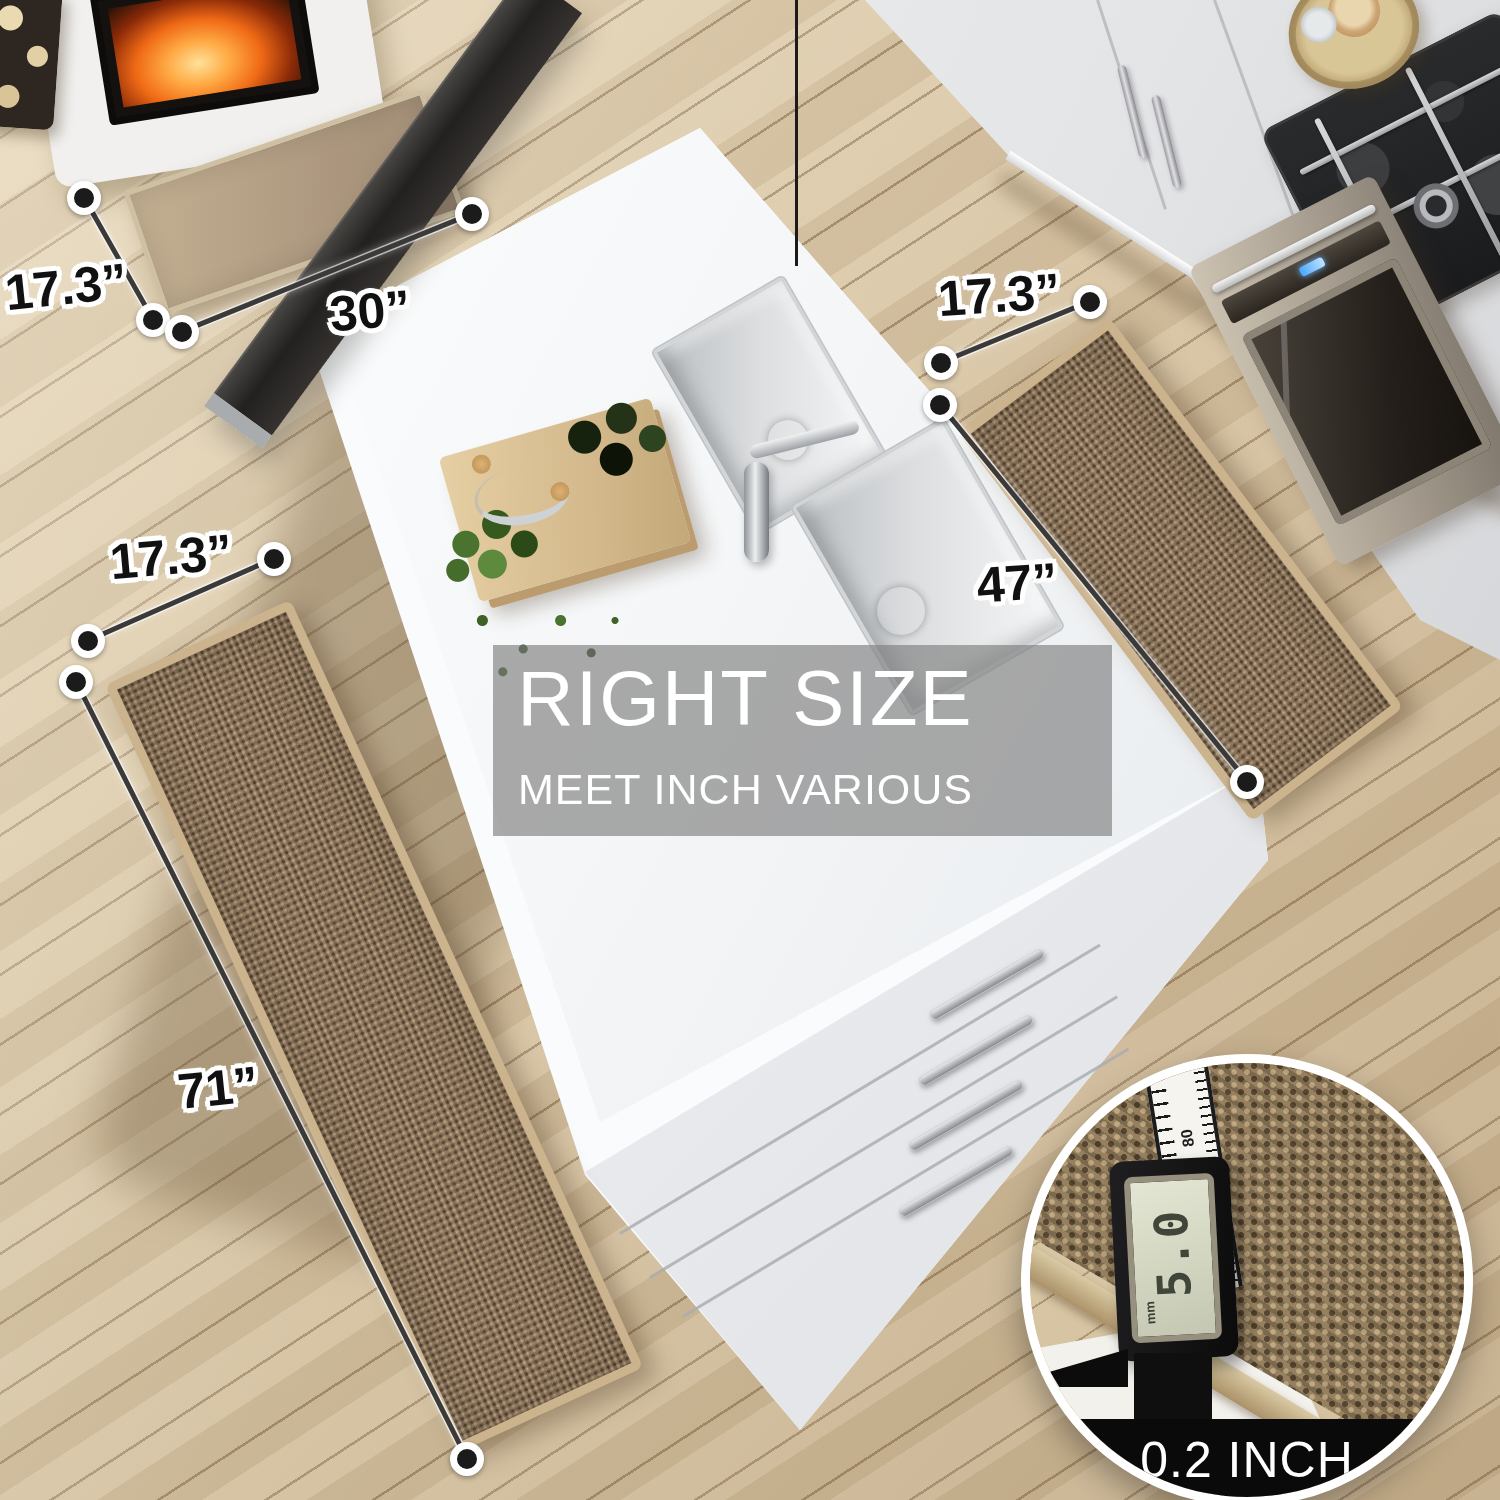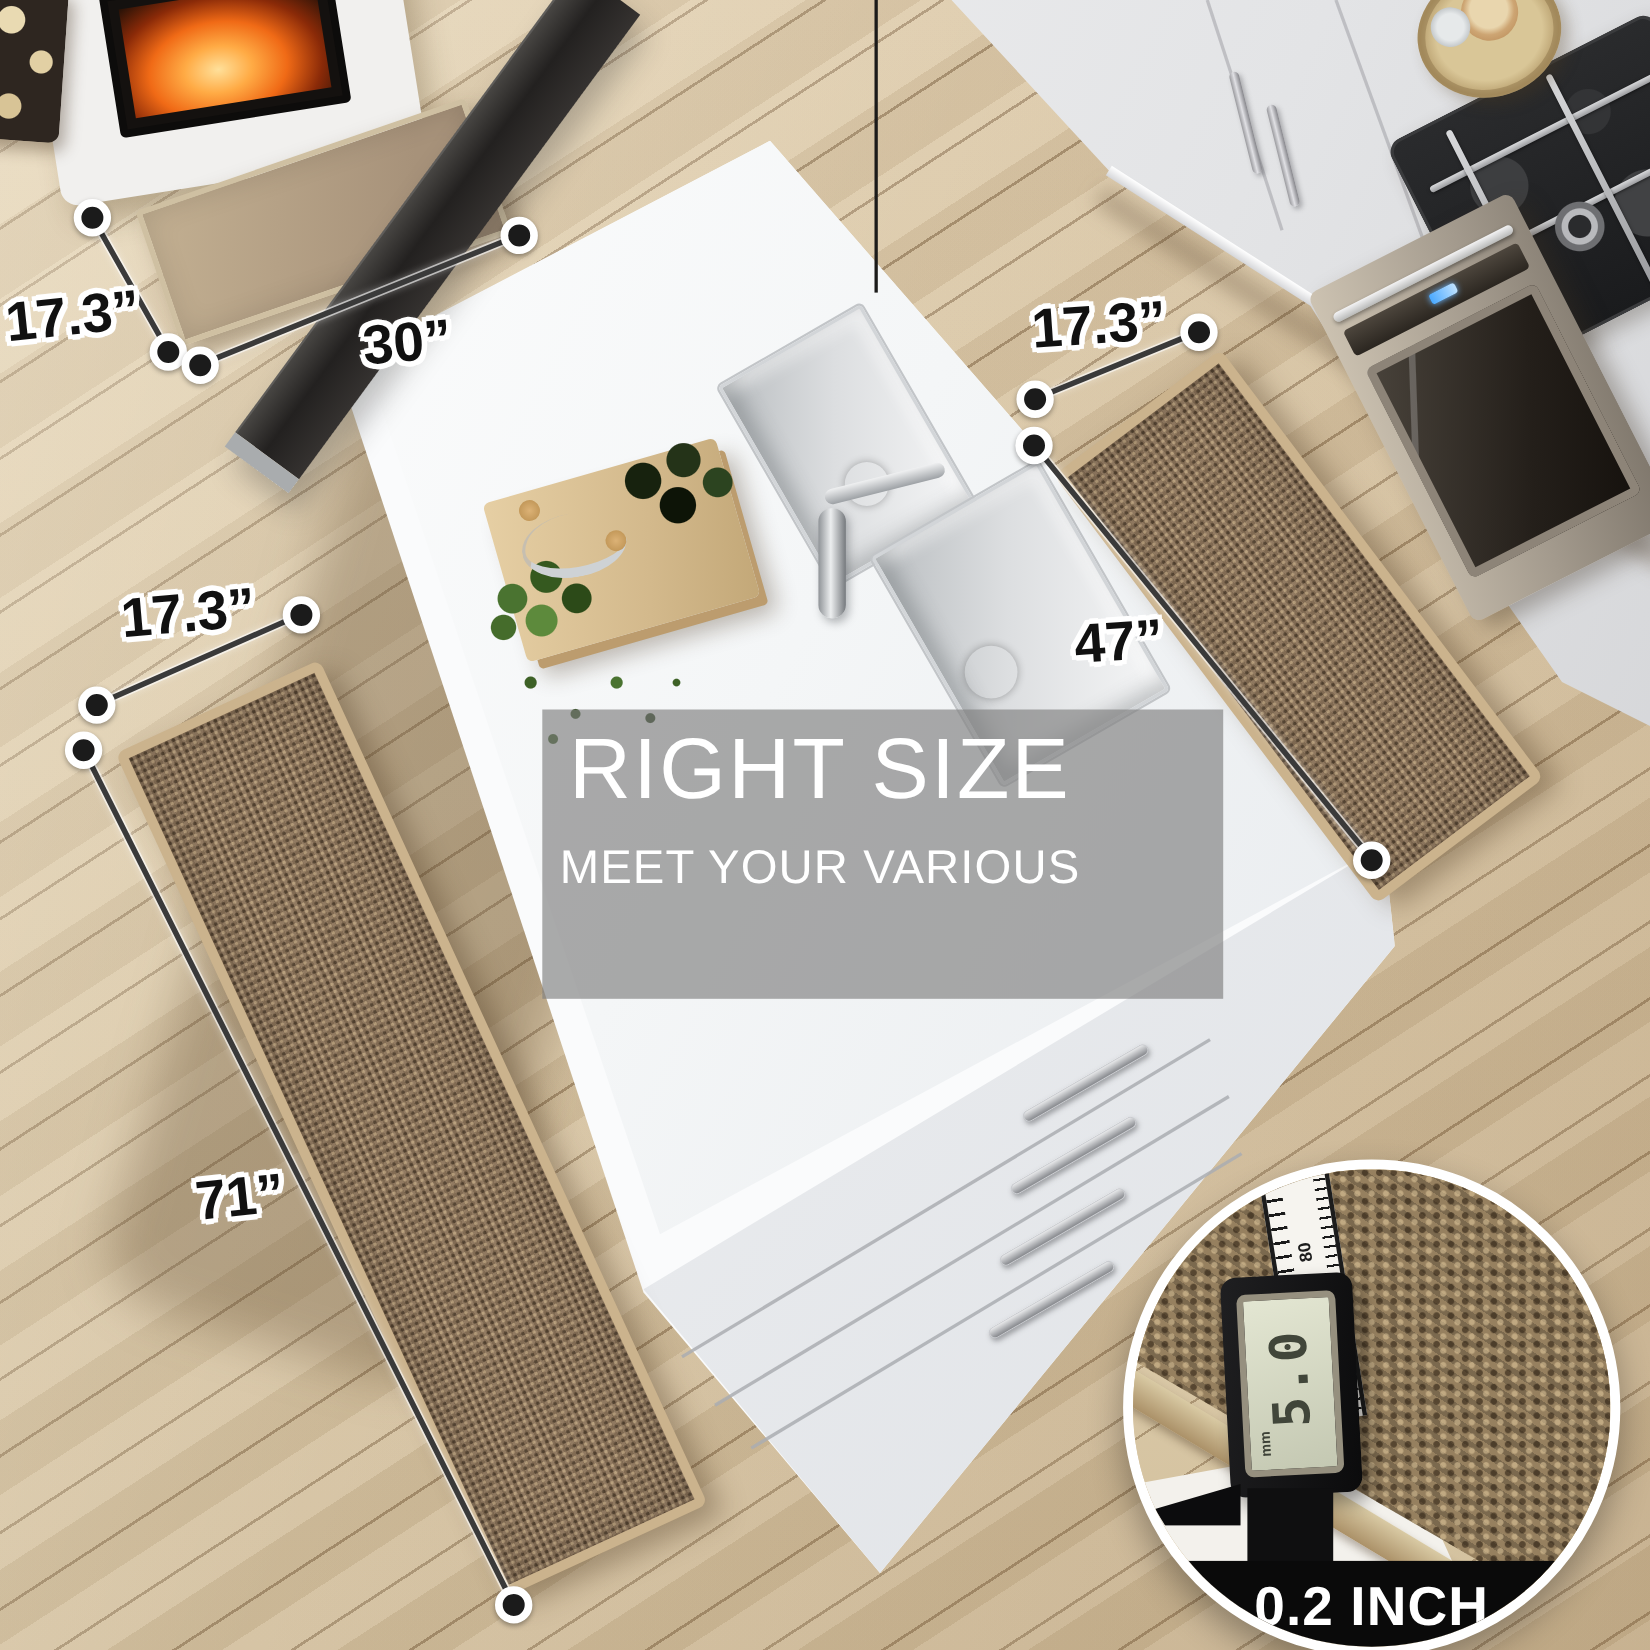--- a/index.html
+++ b/index.html
@@ -178,21 +178,21 @@
 
   
   .pendant-wire{position:absolute;left:795px;top:0;width:3px;height:266px;background:#1c1b1a;}
   .pendant{position:absolute;left:517px;top:-8px;width:72px;height:540px;
     transform-origin:36px 0;transform:rotate(36.3deg);
     background:linear-gradient(90deg,#4a4845,#232120 45%,#353230);
     border-bottom:16px solid #a9acae;
     box-shadow:inset 2px 0 0 rgba(255,255,255,.12), 16px 10px 26px rgba(40,40,40,.28);}
 
   
-  .band{position:absolute;left:493px;top:645px;width:619px;height:263px;
+  .band{position:absolute;left:493px;top:645px;width:619px;height:191px;
     background:rgba(128,128,128,.66);}
   .band-title{position:absolute;left:0;top:8px;width:505px;text-align:center;
     font-size:78px;font-weight:400;color:#fff;letter-spacing:2px;white-space:nowrap;}
   .band-sub{position:absolute;left:0;width:505px;text-align:center;
     font-size:43px;font-weight:400;color:#fff;letter-spacing:1px;white-space:nowrap;}
 
   
   .dim{position:absolute;height:5px;background:#3a3a3a;border-radius:3px;
     transform-origin:0 50%;
     box-shadow:0 0 0 1.5px rgba(255,255,255,.6), 0 0 8px rgba(255,255,255,.55);}
@@ -247,21 +247,21 @@
     transform:translate(-50%,-50%) rotate(-90deg);
     font-family:"DejaVu Sans Mono",monospace;font-weight:700;font-size:46px;
     color:#41463a;letter-spacing:2px;}
   .lcd-unit{position:absolute;left:2px;bottom:16px;transform:rotate(-90deg);
     font-weight:700;font-size:13px;color:#3c4036;}
   .cal-rod{position:absolute;left:104px;top:290px;width:78px;height:72px;background:#0f0f10;}
   .cal-jaw{position:absolute;left:20px;top:286px;width:78px;height:38px;background:#0c0c0d;
     clip-path:polygon(0 60%,100% 0,100% 100%,12% 100%);}
   .ins-caption{position:absolute;left:-20px;right:-20px;top:356px;bottom:-20px;background:#0a0a0a;}
   .ins-caption-text{display:block;margin-top:12px;text-align:center;
-    font-size:50px;font-weight:700;color:#fff;letter-spacing:1px;}
+    font-size:50px;font-weight:400;color:#fff;letter-spacing:1px;}
 </style>
 </head>
 <body>
 
 <div class="stage">
 
   <div class="floor"></div>
 
   <div class="fireplace">
     <div class="firebox">
@@ -328,21 +328,21 @@
   <div class="specks"></div>
 
   <div class="runner runner-left"></div>
   <div class="runner runner-right"></div>
 
   <div class="pendant-wire"></div>
   <div class="pendant"></div>
 
   <div class="band">
     <div class="band-title">RIGHT SIZE</div>
-    <div class="band-sub" style="top:120px;">MEET YOUR VARIOUS</div>
+    <div class="band-sub" style="top:120px;">MEET INCH VARIOUS</div>
   </div>
 
   <div class="dim" style="left:84px;top:195px;width:140px;transform:rotate(60.5deg);"></div>
   <div class="dim" style="left:182px;top:329px;width:313px;transform:rotate(-22.1deg);"></div>
   <div class="dim" style="left:941px;top:360px;width:161px;transform:rotate(-22.3deg);"></div>
   <div class="dim" style="left:940px;top:402px;width:486px;transform:rotate(50.8deg);"></div>
   <div class="dim" style="left:88px;top:638px;width:203px;transform:rotate(-23.8deg);"></div>
   <div class="dim" style="left:76px;top:679px;width:870px;transform:rotate(63.3deg);"></div>
 
   <div class="dot" style="left:67px;top:181px;"></div>

